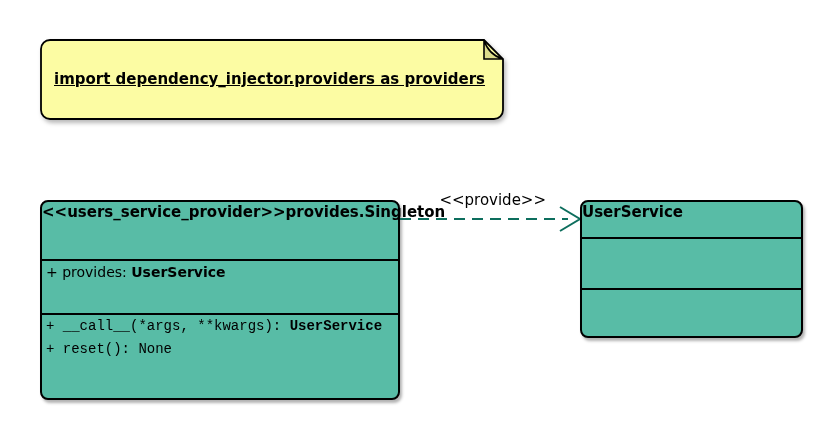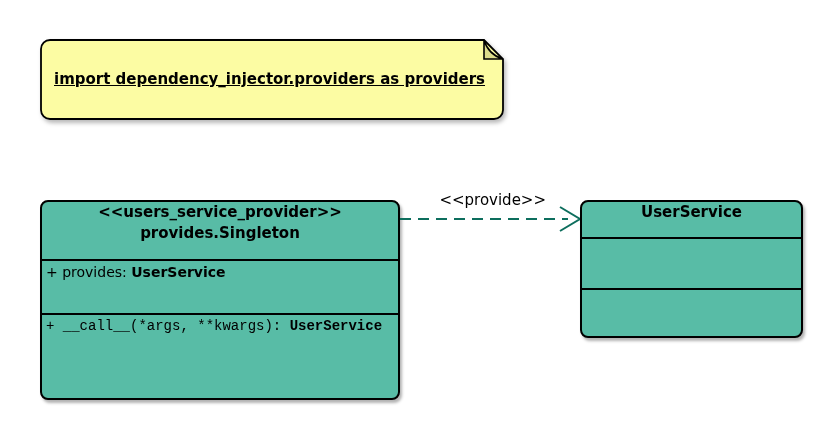--- a/index.html
+++ b/index.html
@@ -35,21 +35,21 @@
   .uml-class {
     position: absolute;
     box-sizing: border-box;
     background: var(--node_fill, #58BCA6);
     border: 2px solid var(--border, #000);
     border-radius: 8px;
     box-shadow: 2px 3px 3px rgba(0,0,0,0.3);
     display: flex; flex-direction: column;
   }
   .uml-class .header {
-    display: flex; flex-direction: column; justify-content: flex-start;
+    display: flex; flex-direction: row; justify-content: flex-start;
     text-align: center; font-weight: 700; font-size: 15px; line-height: 21px;
   }
   .uml-class .section { border-top: 2px solid var(--border, #000); }
   .uml-class .attrs, .uml-class .methods {
     display: flex; flex-direction: column; 
     padding-left: 4px; font-size: 14px; line-height: 23px;
   }
   .bold-type { font-weight: 700; }
 
   .provider-class { left: 40px; top: 200px; width: 360px; height: 200px; }
@@ -88,20 +88,21 @@
   <div class="uml-class provider-class">
     <div class="header">
       <div>&lt;&lt;users_service_provider&gt;&gt;</div>
       <div>provides.Singleton</div>
     </div>
     <div class="attrs section">
       <div><span>+ provides: </span><span class="bold-type">UserService</span></div>
     </div>
     <div class="methods section">
       <div><span>+ __call__(*args, **kwargs): </span><span class="bold-type">UserService</span></div>
+      <div><span>+ reset(): None</span><span class="bold-type"></span></div>
     </div>
   </div>
 
   <svg class="edge-svg" viewBox="0 0 186 46" aria-hidden="true">
     <line class="edge-dash" x1="0" y1="23" x2="168" y2="23"></line>
     <polyline class="edge-head" points="160,11 180,23 160,35"></polyline>
   </svg>
   <div class="edge-label">&lt;&lt;provide&gt;&gt;</div>
 
   <div class="uml-class service-class">

